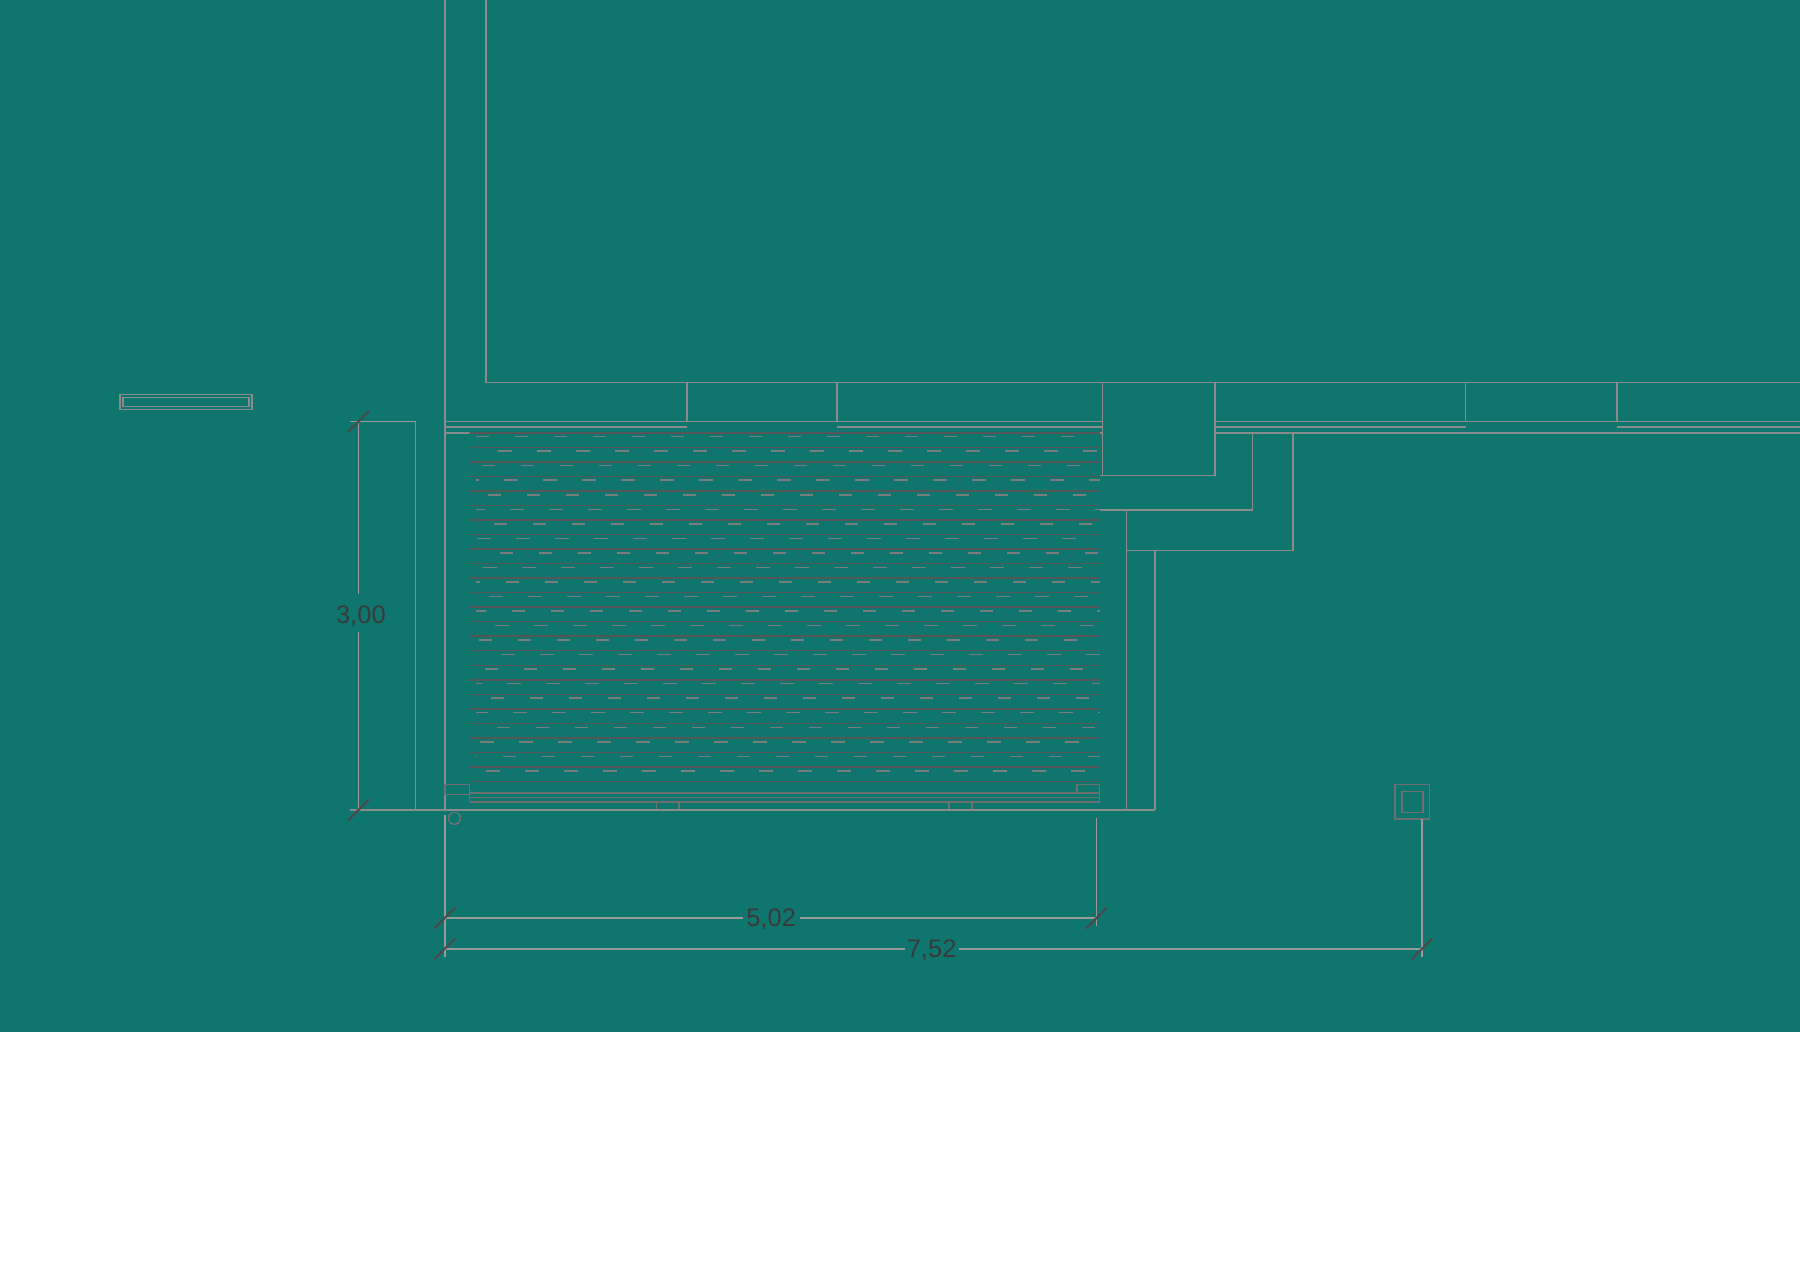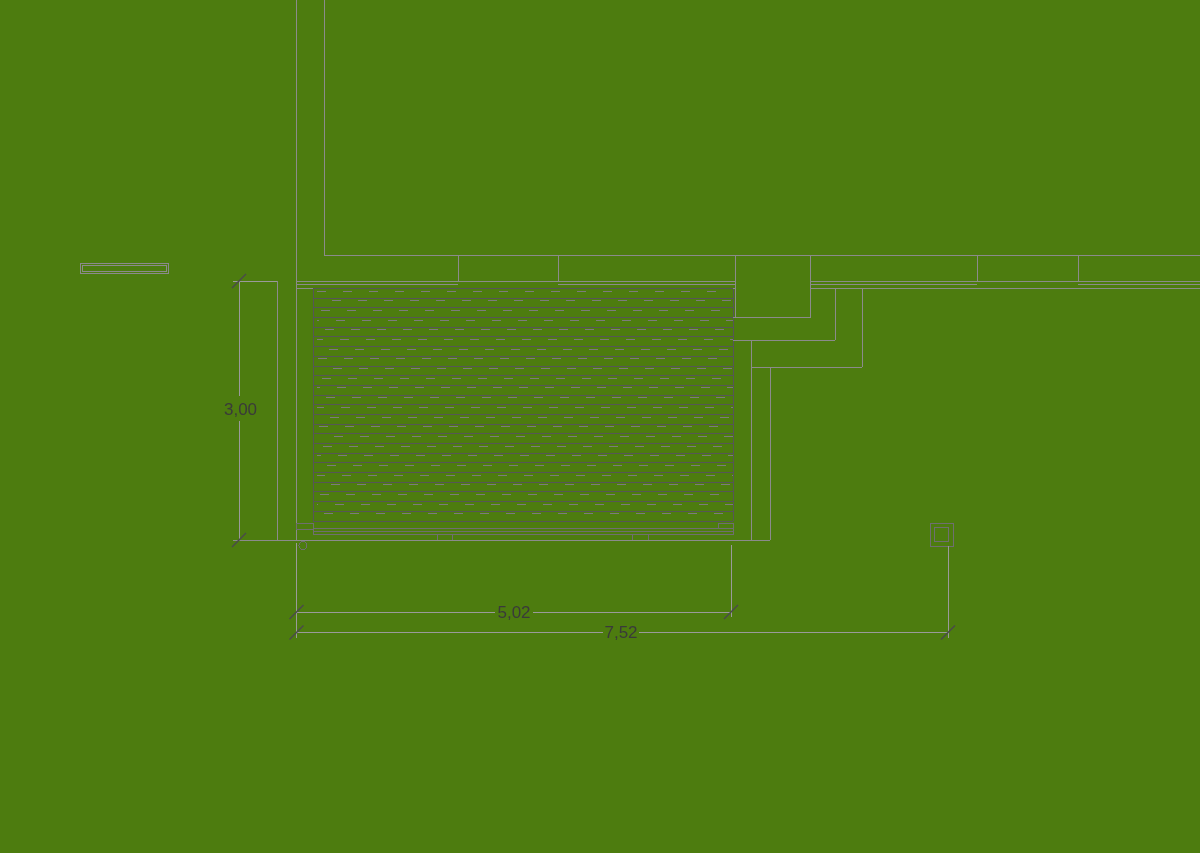--- a/index.html
+++ b/index.html
@@ -1,16 +1,16 @@
 <!DOCTYPE html>
 <html><head>
 <meta charset="utf-8">
 <style>
   html,body{margin:0;padding:0;background:#ffffff;width:1200px;height:853px;overflow:hidden;}
-  .canvas{position:relative;width:1200px;height:853px;background:#4d7c0f;}
+  .canvas{position:relative;width:1200px;height:688px;background:#0f766e;}
   svg{display:block;}
   .ln   { stroke:#8b8b8b; stroke-width:1; fill:none; shape-rendering:crispEdges; }
   .lnD  { stroke:#6f6f6f; stroke-width:1; fill:none; shape-rendering:crispEdges; }
   .plank{ stroke:#565656; stroke-width:1; fill:none; shape-rendering:crispEdges; }
   .joint{ stroke:#7c7c7c; stroke-width:1; fill:none; shape-rendering:crispEdges; }
   .dim  { stroke:#9a9a9a; stroke-width:1; fill:none; shape-rendering:crispEdges; }
   .tick { stroke:#4a4a4a; stroke-width:1.5; fill:none; }
   .dimtext{ fill:#3a3a3a; font-family:"Liberation Sans",sans-serif; font-size:17px; }
 </style>
 </head>

